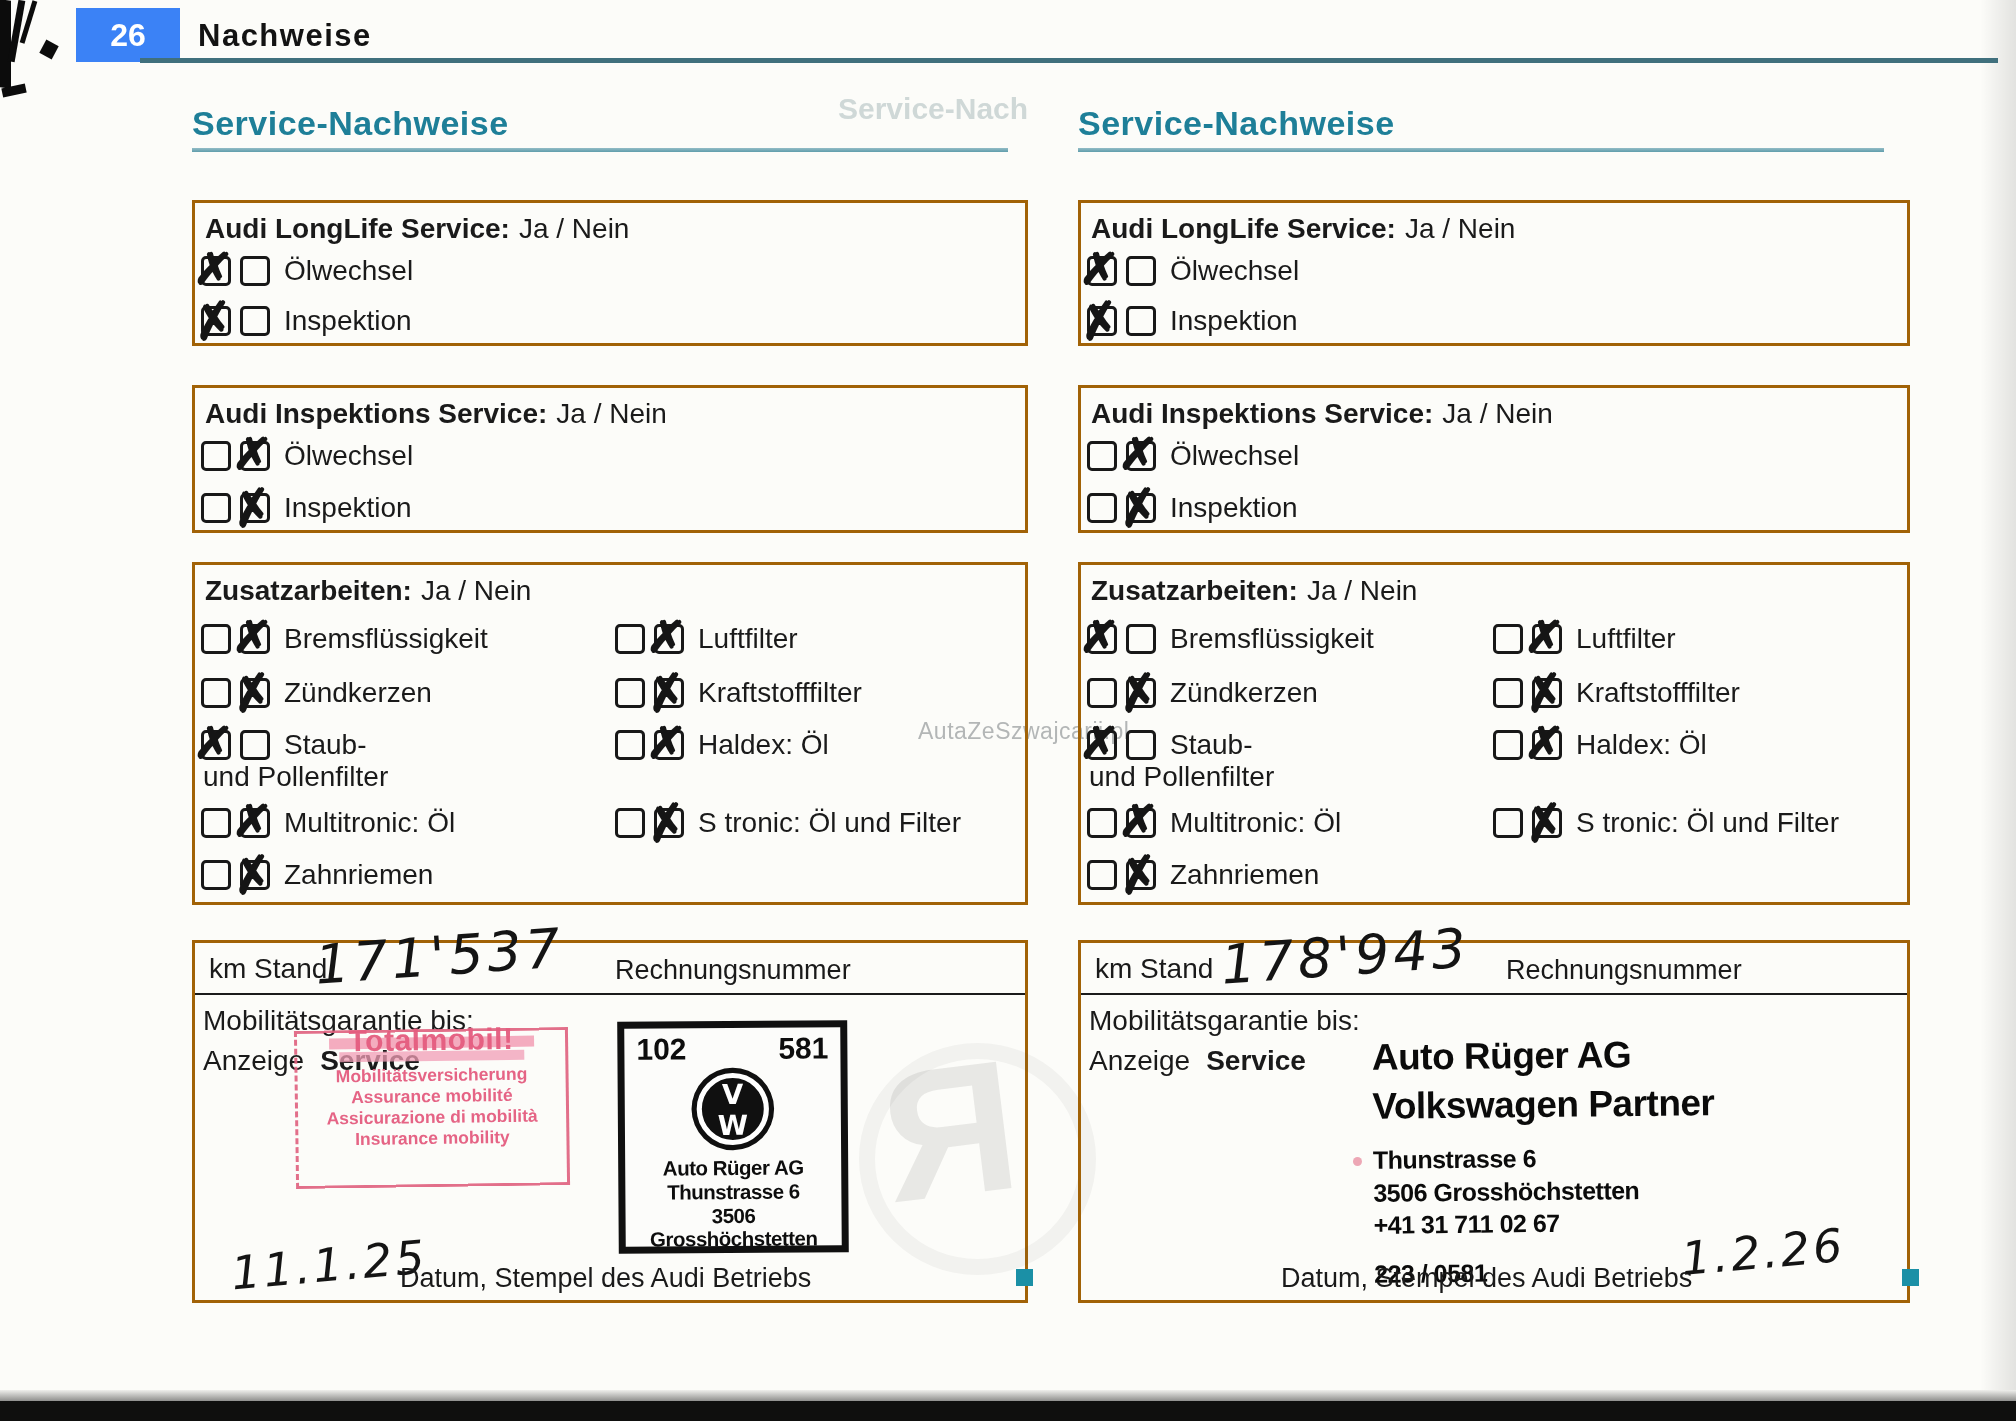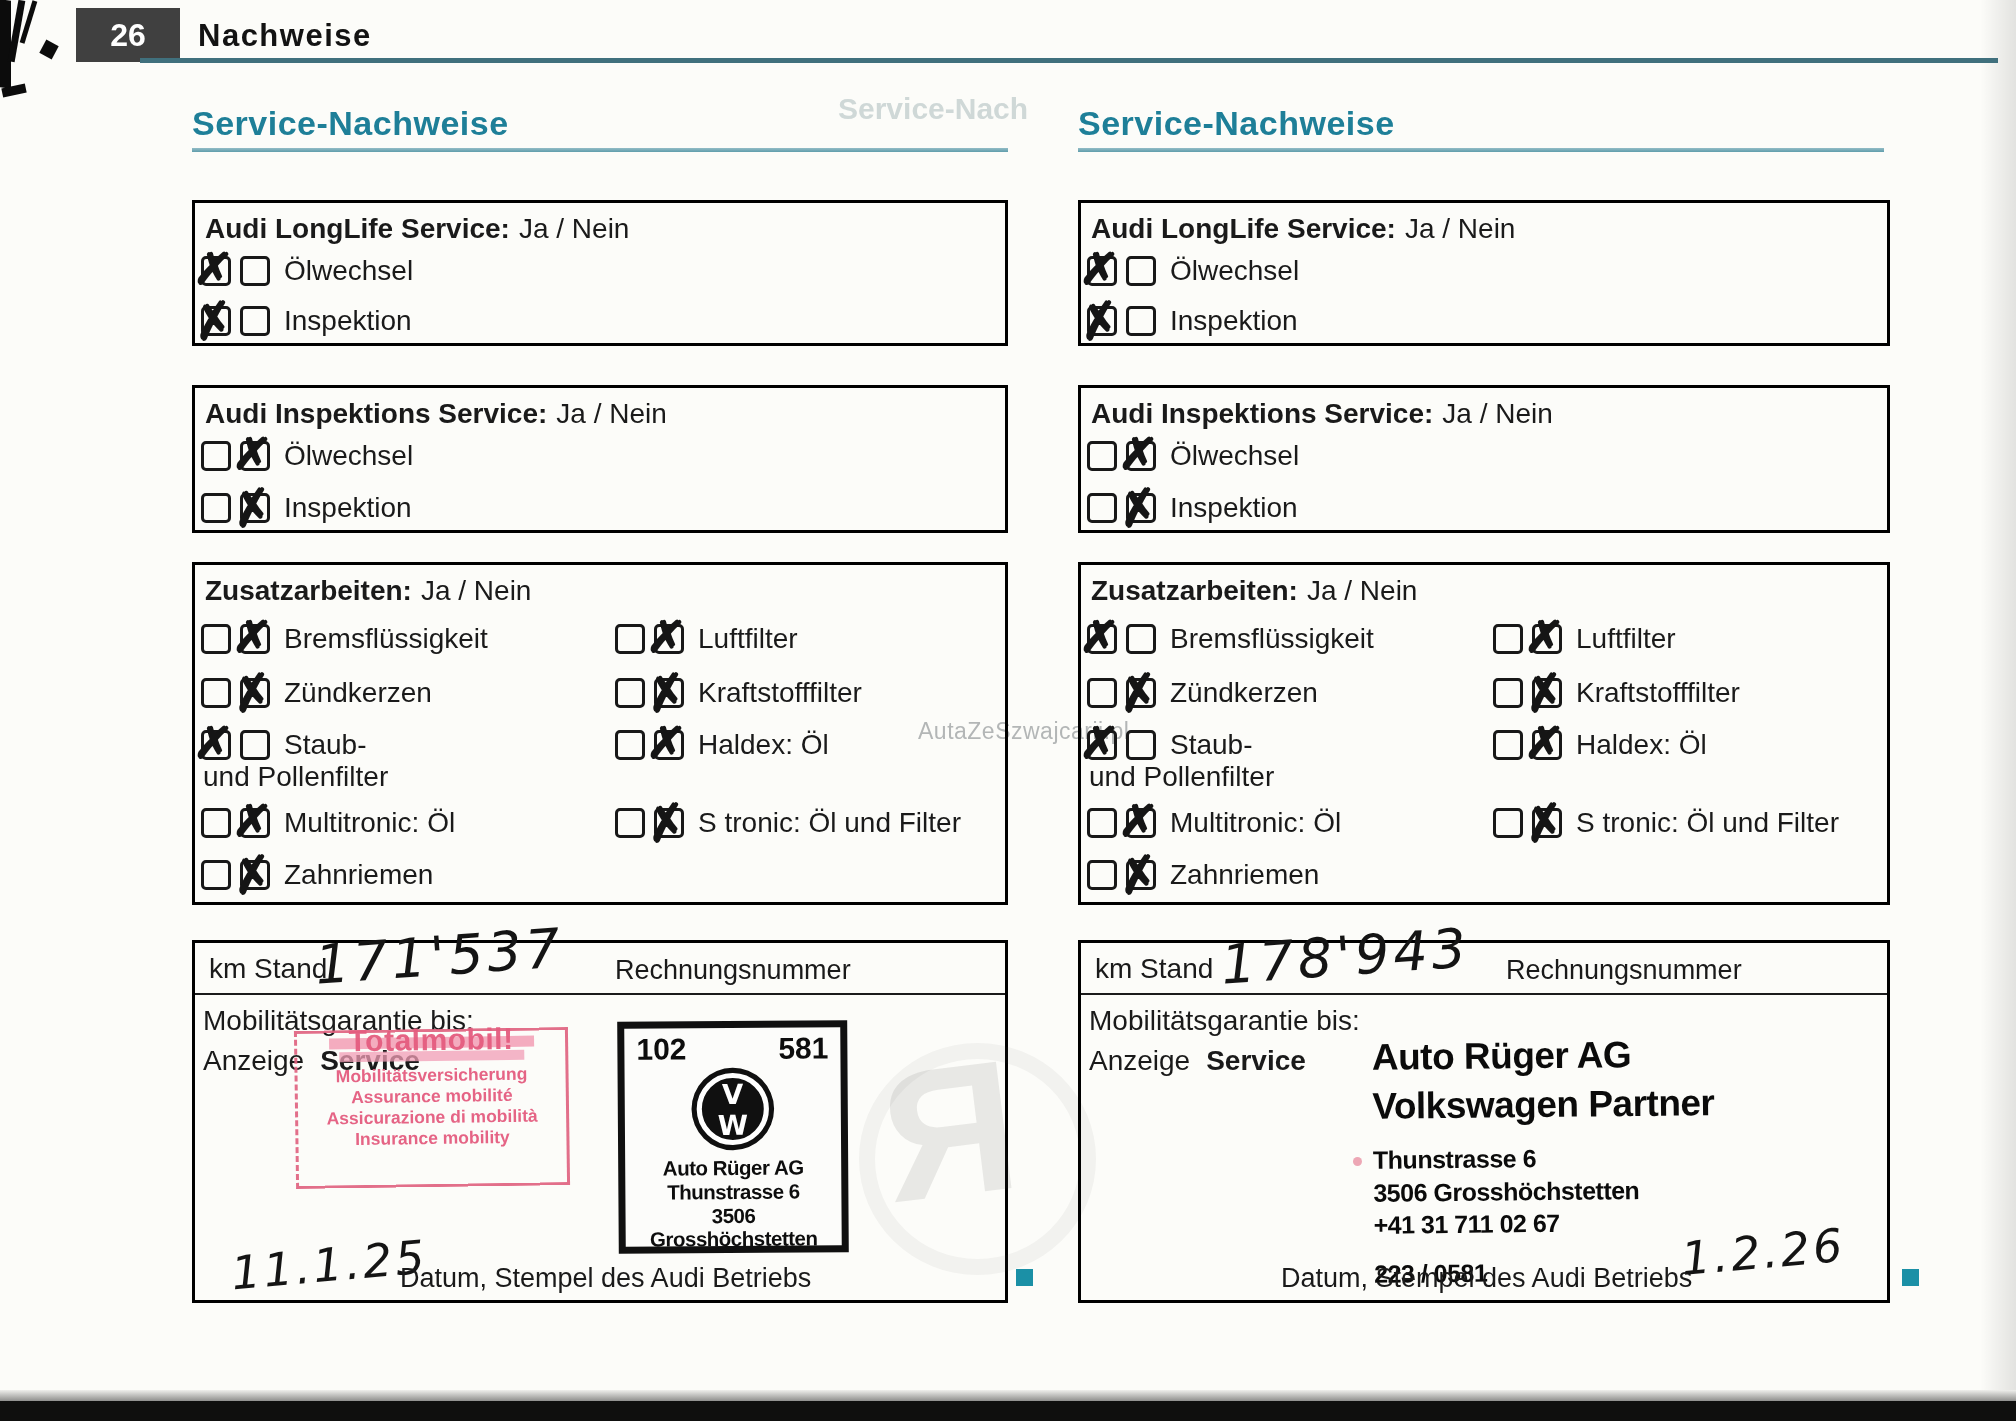--- a/index.html
+++ b/index.html
@@ -9,35 +9,35 @@
     font-family:"Liberation Sans", sans-serif;
   }
   
   .art{position:absolute;background:#0c0c0c;}
   .edge-shade{position:absolute;right:0;top:0;width:36px;height:100%;
     background:linear-gradient(to right,rgba(0,0,0,0),rgba(0,0,0,0.10));}
   .bottom-grad{position:absolute;left:0;right:0;bottom:20px;height:11px;
     background:linear-gradient(to bottom,#efefec,#8f8f8d);}
   .bottom-bar{position:absolute;left:0;right:0;bottom:0;height:20px;background:#0f0f0e;}
   
-  .pgnum{position:absolute;left:76px;top:8px;width:104px;height:54px;background:#404040;
+  .pgnum{position:absolute;left:76px;top:8px;width:104px;height:54px;background:#3b82f6;
     color:#fff;font-size:32px;font-weight:bold;display:flex;align-items:center;justify-content:center;}
   .doc-title{position:absolute;left:198px;top:18px;font-size:31px;font-weight:bold;
     letter-spacing:1.5px;color:#131313;}
   .top-rule{position:absolute;left:140px;top:58px;width:1858px;height:5px;background:#40707d;}
   
   .col-heading{position:absolute;top:104px;font-size:34px;font-weight:bold;color:#1e7f98;letter-spacing:0.5px;}
   .heading-rule{position:absolute;top:148px;height:4px;
     background:linear-gradient(to bottom,#93bcc6,#5f9dac);}
   .ghost-heading{position:absolute;left:838px;top:92px;width:190px;overflow:hidden;white-space:nowrap;
     font-size:30px;font-weight:bold;color:rgba(90,122,130,0.28);filter:blur(0.6px);}
   .watermark{position:absolute;left:918px;top:718px;font-size:23px;
     color:rgba(118,124,128,0.55);letter-spacing:0.5px;}
   
-  .sbox{position:absolute;border:3px solid #000000;}
+  .sbox{position:absolute;border:3px solid #a16207;padding-left:20px;}
   .btitle{position:absolute;left:10px;top:10px;font-size:28px;white-space:nowrap;}
   .btitle b{font-weight:bold;}
   .btitle .jn{margin-left:9px;font-weight:normal;}
   .crow{position:absolute;display:flex;align-items:center;height:36px;}
   .lbl{font-size:28px;margin-left:5px;white-space:nowrap;}
   .lbl2{position:absolute;font-size:28px;white-space:nowrap;}
   .cbx{width:24px;height:24px;border:3px solid #181818;border-radius:5px;margin-right:9px;
     position:relative;flex:none;}
   .mark{position:absolute;left:-10px;top:-13px;font-size:46px;line-height:46px;font-weight:bold;
     color:#151515;transform:rotate(5deg);pointer-events:none;}

